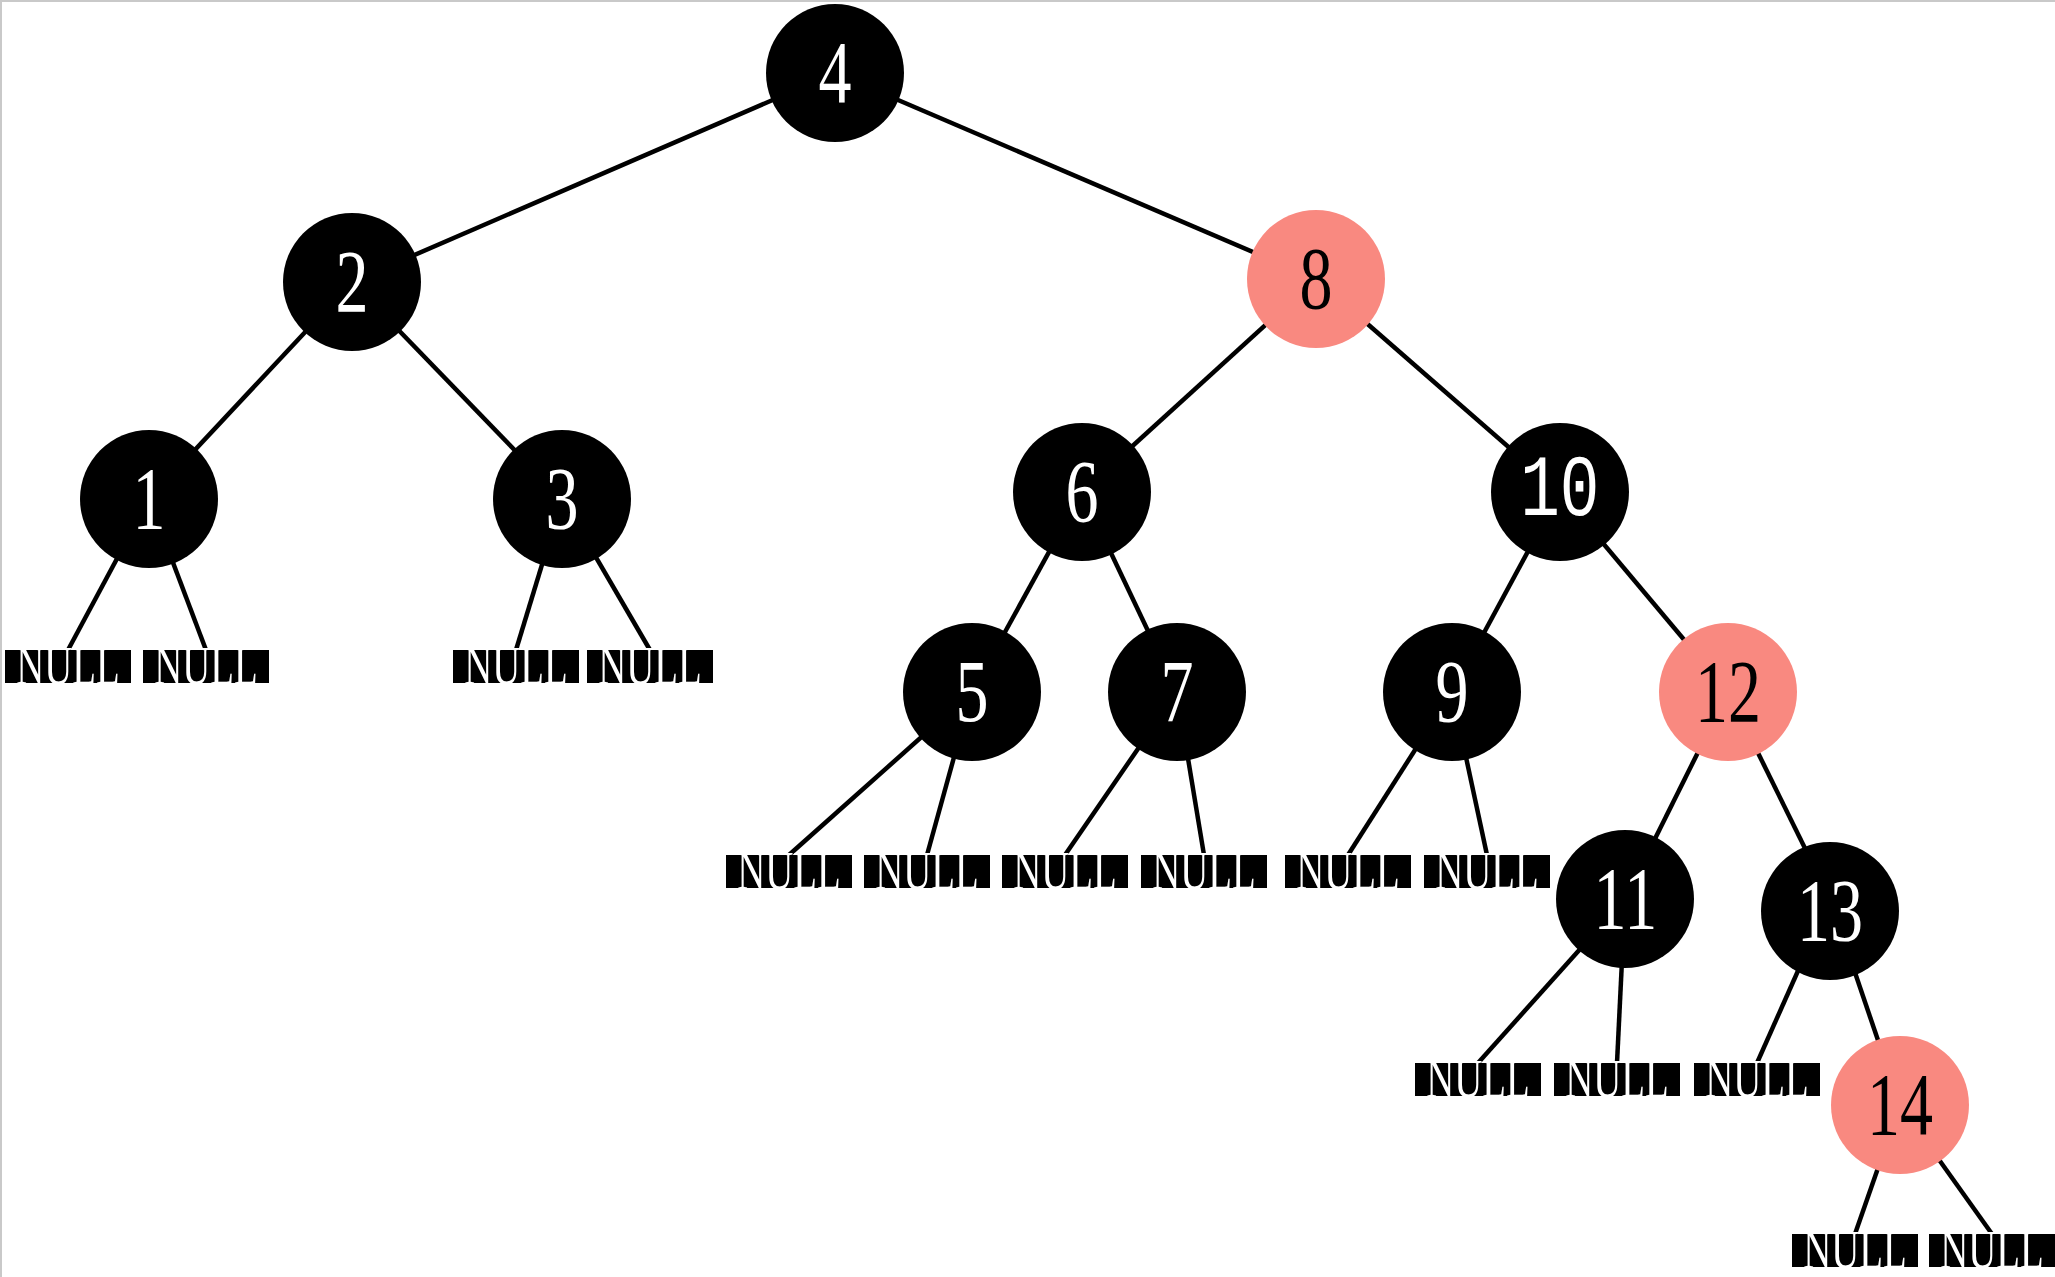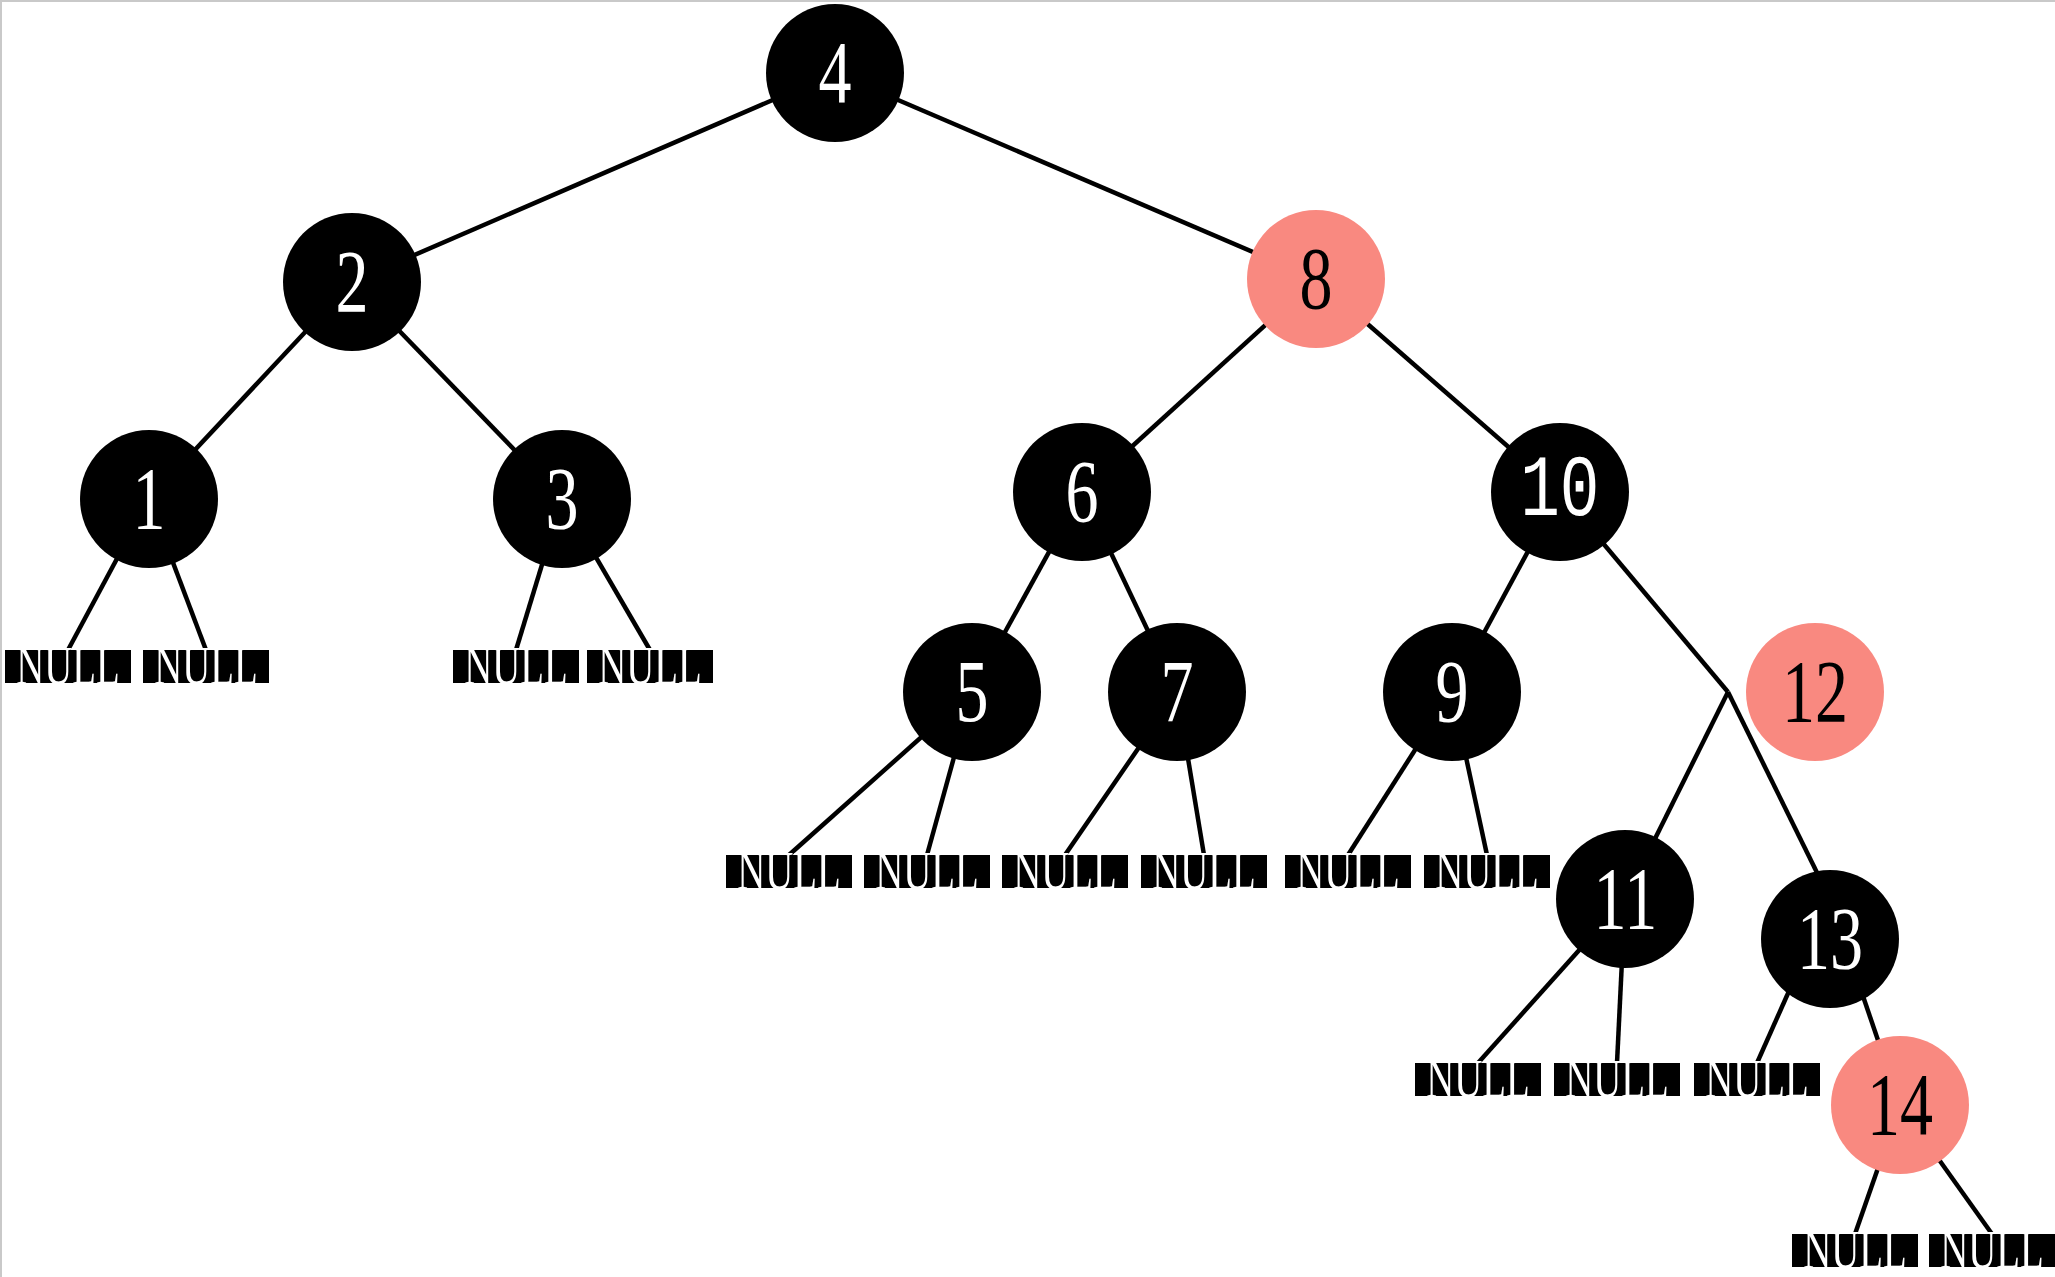--- a/index.html
+++ b/index.html
@@ -115,27 +115,27 @@
       </div>
       <div class="tree-node" style="left: 901px; top: 621px; background: rgb(0, 0, 0);">
         <span class="lbl" style="color: rgb(255, 255, 255);">5</span>
       </div>
       <div class="tree-node" style="left: 1106px; top: 621px; background: rgb(0, 0, 0);">
         <span class="lbl" style="color: rgb(255, 255, 255);">7</span>
       </div>
       <div class="tree-node" style="left: 1381px; top: 621px; background: rgb(0, 0, 0);">
         <span class="lbl" style="color: rgb(255, 255, 255);">9</span>
       </div>
-      <div class="tree-node" style="left: 1744px; top: 621px; background: rgb(249, 137, 128);">
+      <div class="tree-node" style="left: 1657px; top: 621px; background: rgb(249, 137, 128);">
         <span class="lbl" style="color: rgb(0, 0, 0);">12</span>
       </div>
       <div class="tree-node" style="left: 1554px; top: 828px; background: rgb(0, 0, 0);">
         <span class="lbl" style="color: rgb(255, 255, 255);">11</span>
       </div>
-      <div class="tree-node" style="left: 1759px; top: 868px; background: rgb(0, 0, 0);">
+      <div class="tree-node" style="left: 1759px; top: 840px; background: rgb(0, 0, 0);">
         <span class="lbl" style="color: rgb(255, 255, 255);">13</span>
       </div>
       <div class="tree-node" style="left: 1829px; top: 1034px; background: rgb(249, 137, 128);">
         <span class="lbl" style="color: rgb(0, 0, 0);">14</span>
       </div>
       <div class="null-box" style="left: 3px; top: 648px; background: rgb(0, 0, 0);">
         <span class="lbl">NULL</span>
       </div>
       <div class="null-box" style="left: 141px; top: 648px; background: rgb(0, 0, 0);">
         <span class="lbl">NULL</span>

